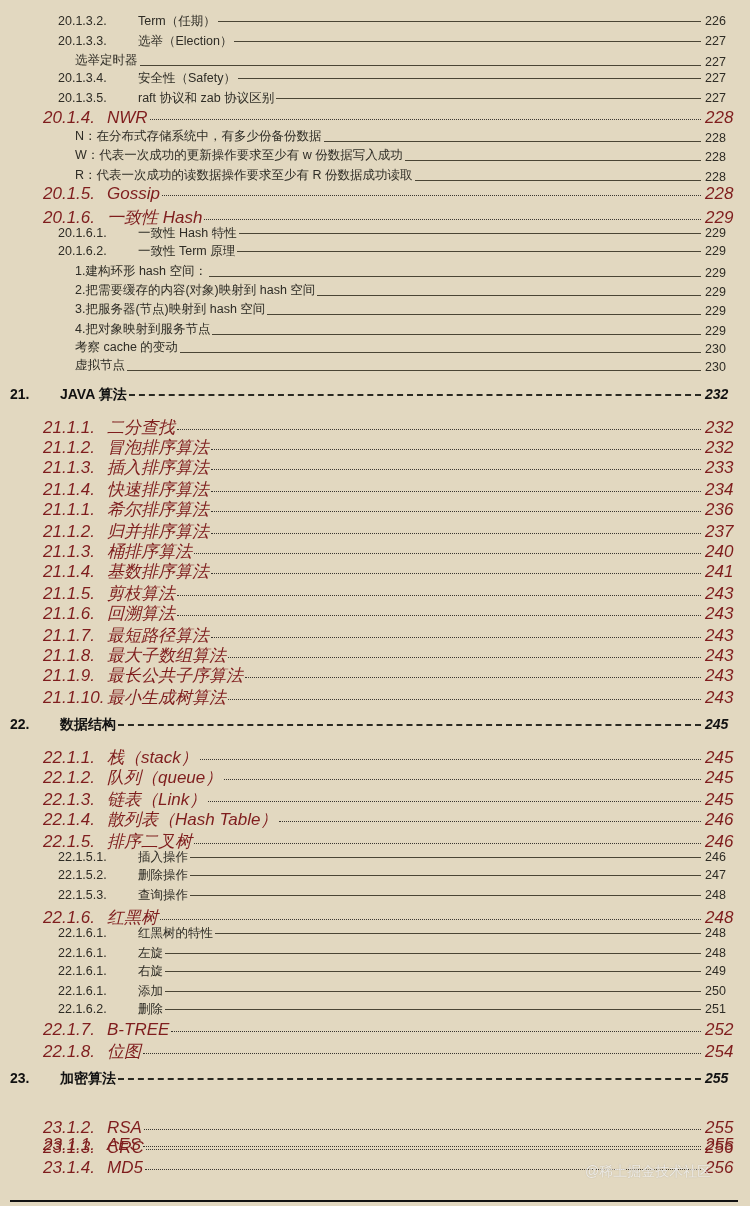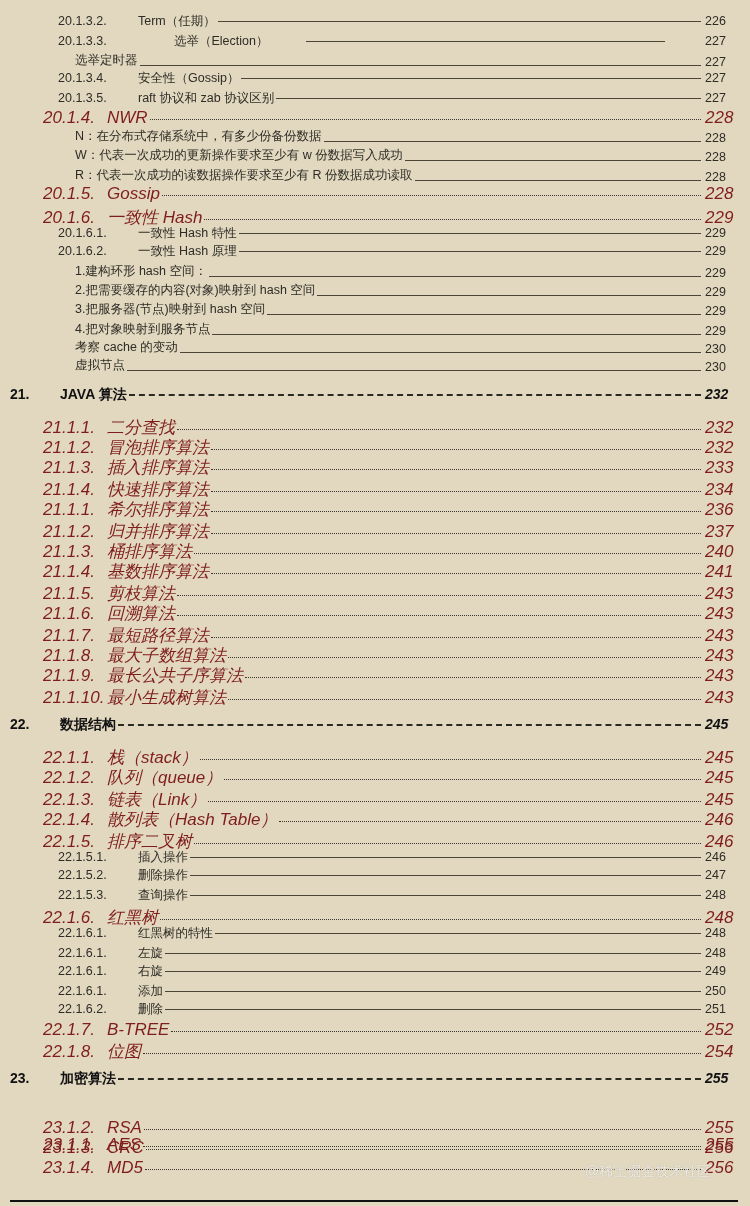--- a/index.html
+++ b/index.html
@@ -45,34 +45,34 @@
 </head>
 <body>
 
 <div class="toc" id="toc">
     <div class="row l4" style="top: 13px; padding-left: 58px; width: 677px;">
       <span class="num">20.1.3.2.</span>
       <span class="title">Term（任期）</span>
       <span class="leader solid"></span>
       <span class="page">226</span>
     </div>
-    <div class="row l4" style="top: 33px; padding-left: 58px; width: 677px; gap: 36px;">
+    <div class="row l4" style="top: 33px; padding-left: 58px; width: 677px;">
       <span class="num">20.1.3.3.</span>
       <span class="title">选举（Election）</span>
       <span class="leader solid"></span>
       <span class="page">227</span>
     </div>
     <div class="row plain" style="top: 52px; padding-left: 75px; width: 660px;">
       <span class="title">选举定时器</span>
       <span class="leader solid"></span>
       <span class="page">227</span>
     </div>
     <div class="row l4" style="top: 70px; padding-left: 58px; width: 677px;">
       <span class="num">20.1.3.4.</span>
-      <span class="title">安全性（Gossip）</span>
+      <span class="title">安全性（Safety）</span>
       <span class="leader solid"></span>
       <span class="page">227</span>
     </div>
     <div class="row l4" style="top: 90px; padding-left: 58px; width: 677px;">
       <span class="num">20.1.3.5.</span>
       <span class="title">raft 协议和 zab 协议区别</span>
       <span class="leader solid"></span>
       <span class="page">227</span>
     </div>
     <div class="row l3" style="top: 108px; padding-left: 43px; width: 692px;">
@@ -109,21 +109,21 @@
       <span class="page it">229</span>
     </div>
     <div class="row l4" style="top: 225px; padding-left: 58px; width: 677px;">
       <span class="num">20.1.6.1.</span>
       <span class="title">一致性 Hash 特性</span>
       <span class="leader solid"></span>
       <span class="page">229</span>
     </div>
     <div class="row l4" style="top: 243px; padding-left: 58px; width: 677px;">
       <span class="num">20.1.6.2.</span>
-      <span class="title">一致性 Hash 原理</span>
+      <span class="title">一致性 Term 原理</span>
       <span class="leader solid"></span>
       <span class="page">229</span>
     </div>
     <div class="row plain" style="top: 263px; padding-left: 75px; width: 660px;">
       <span class="title">1.建构环形 hash 空间：</span>
       <span class="leader solid"></span>
       <span class="page">229</span>
     </div>
     <div class="row plain" style="top: 282px; padding-left: 75px; width: 660px;">
       <span class="title">2.把需要缓存的内容(对象)映射到 hash 空间</span>

